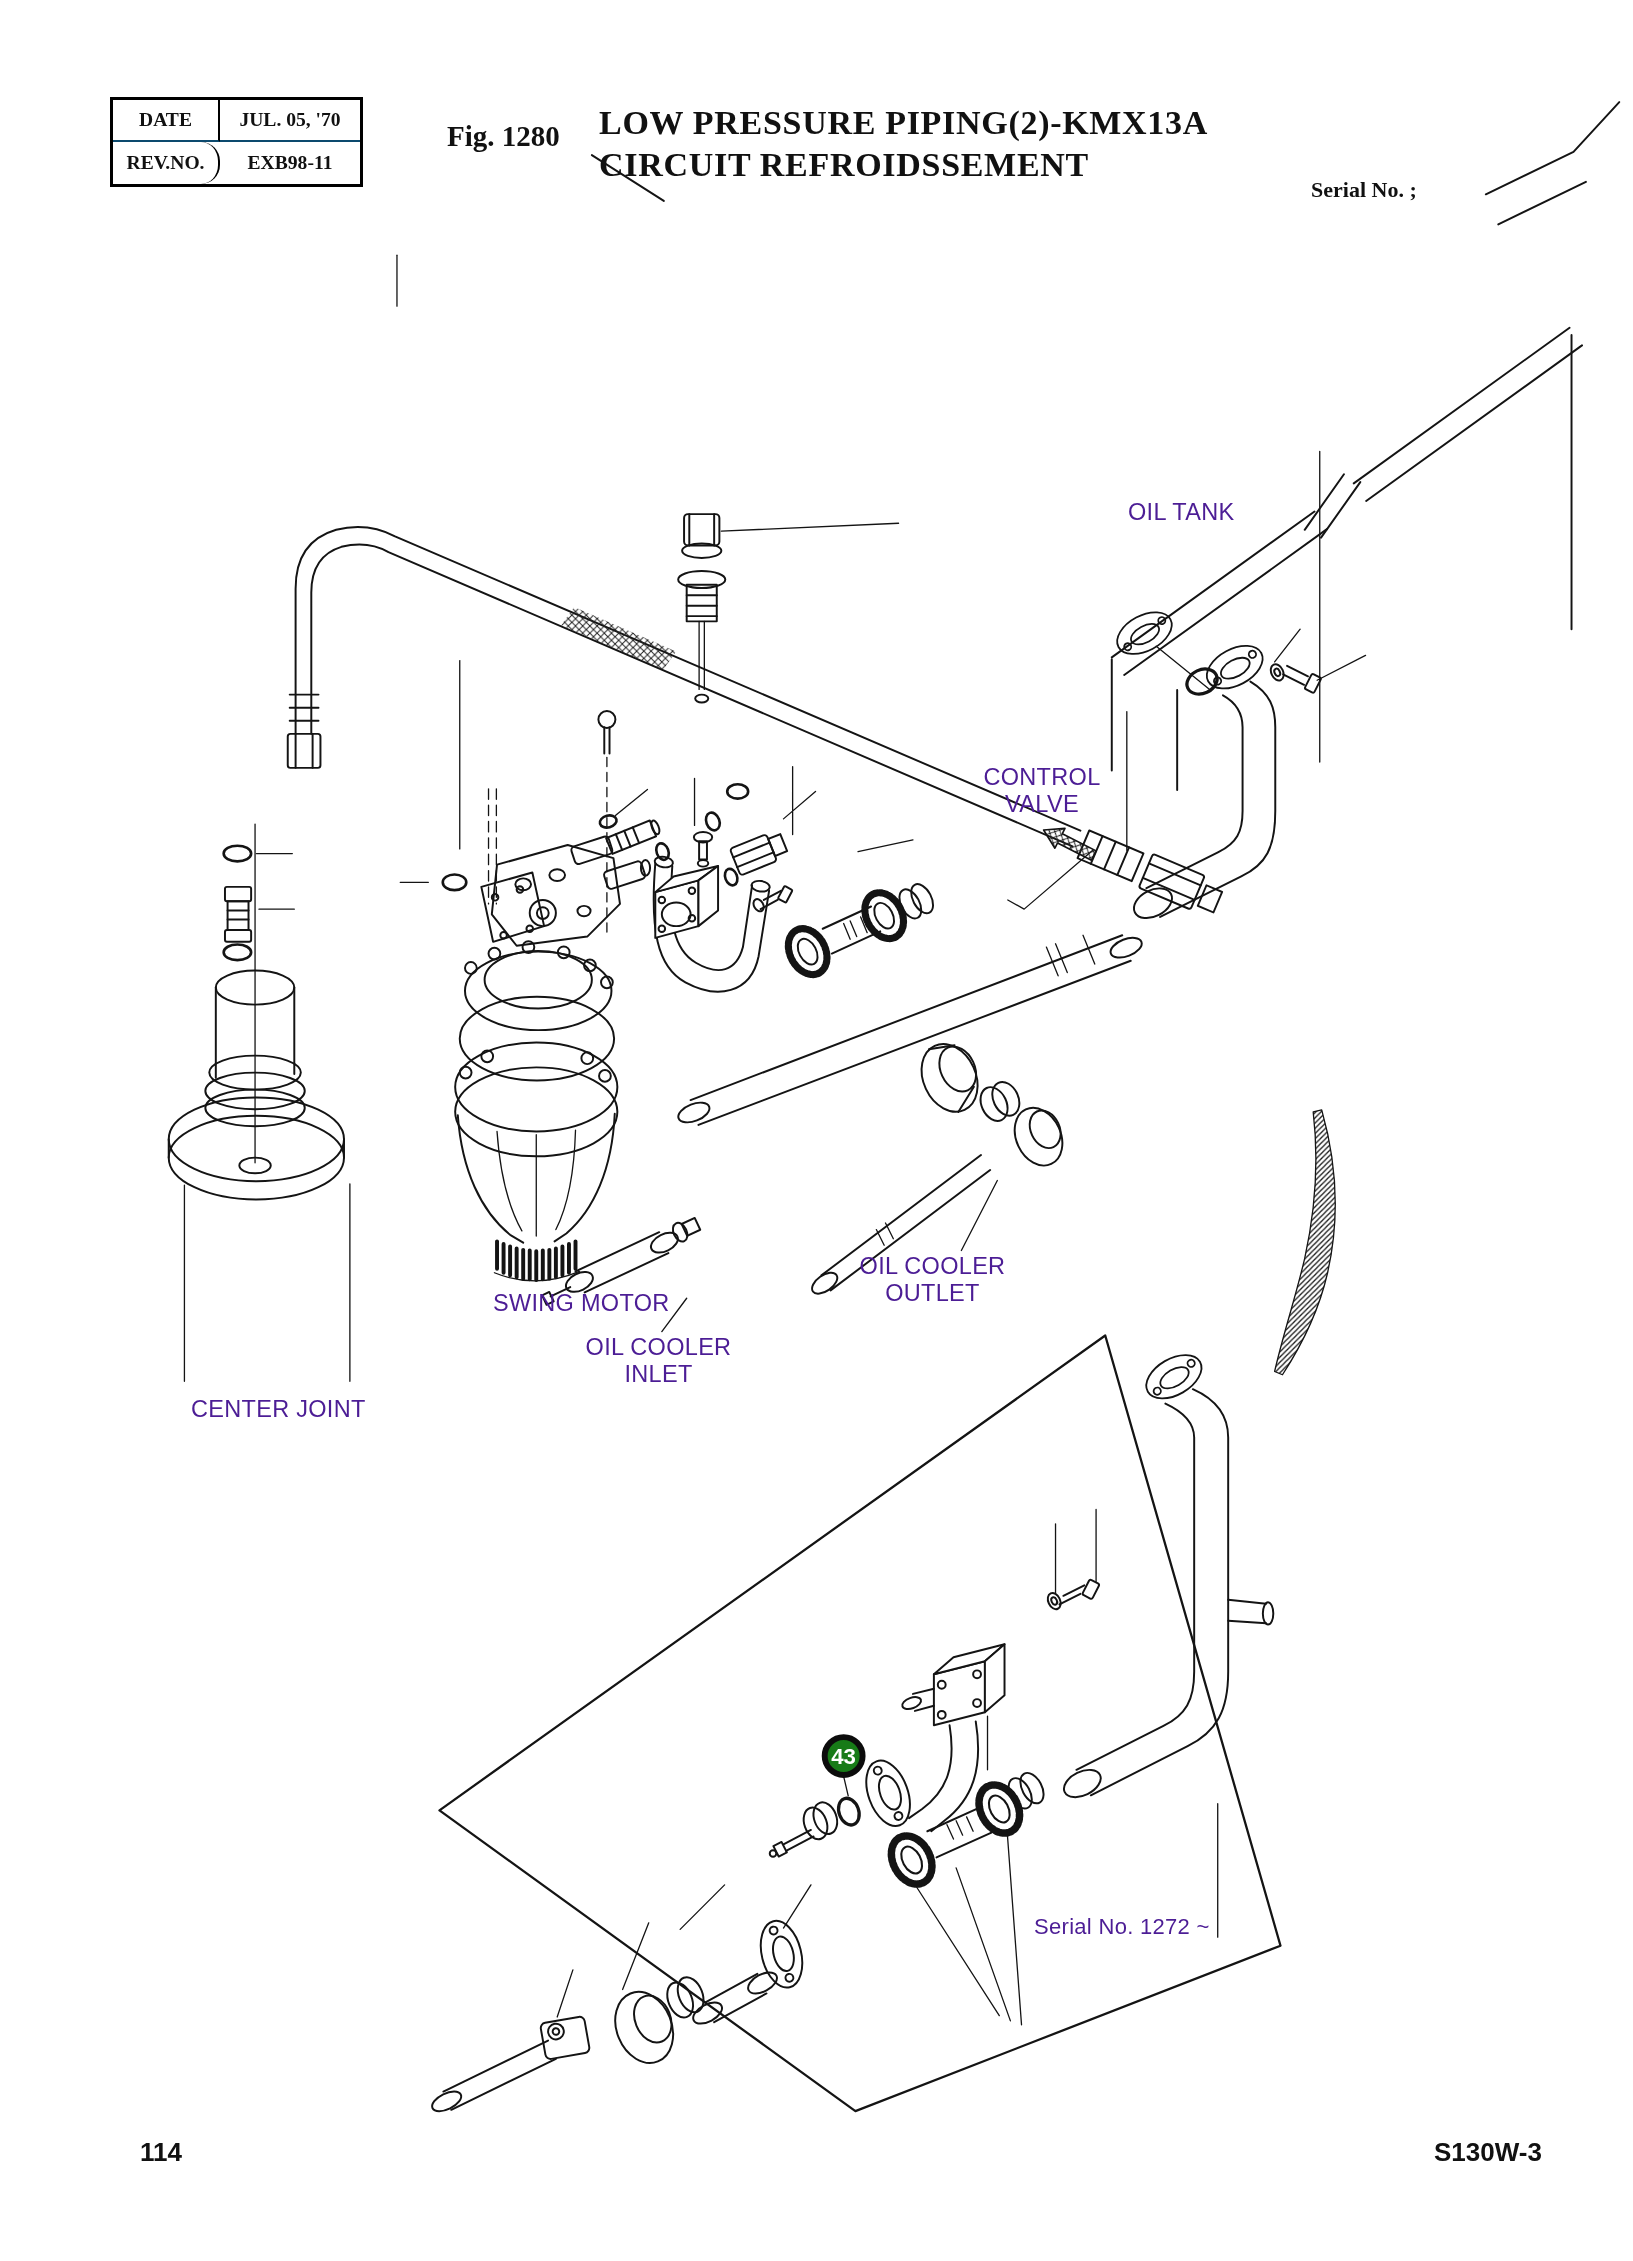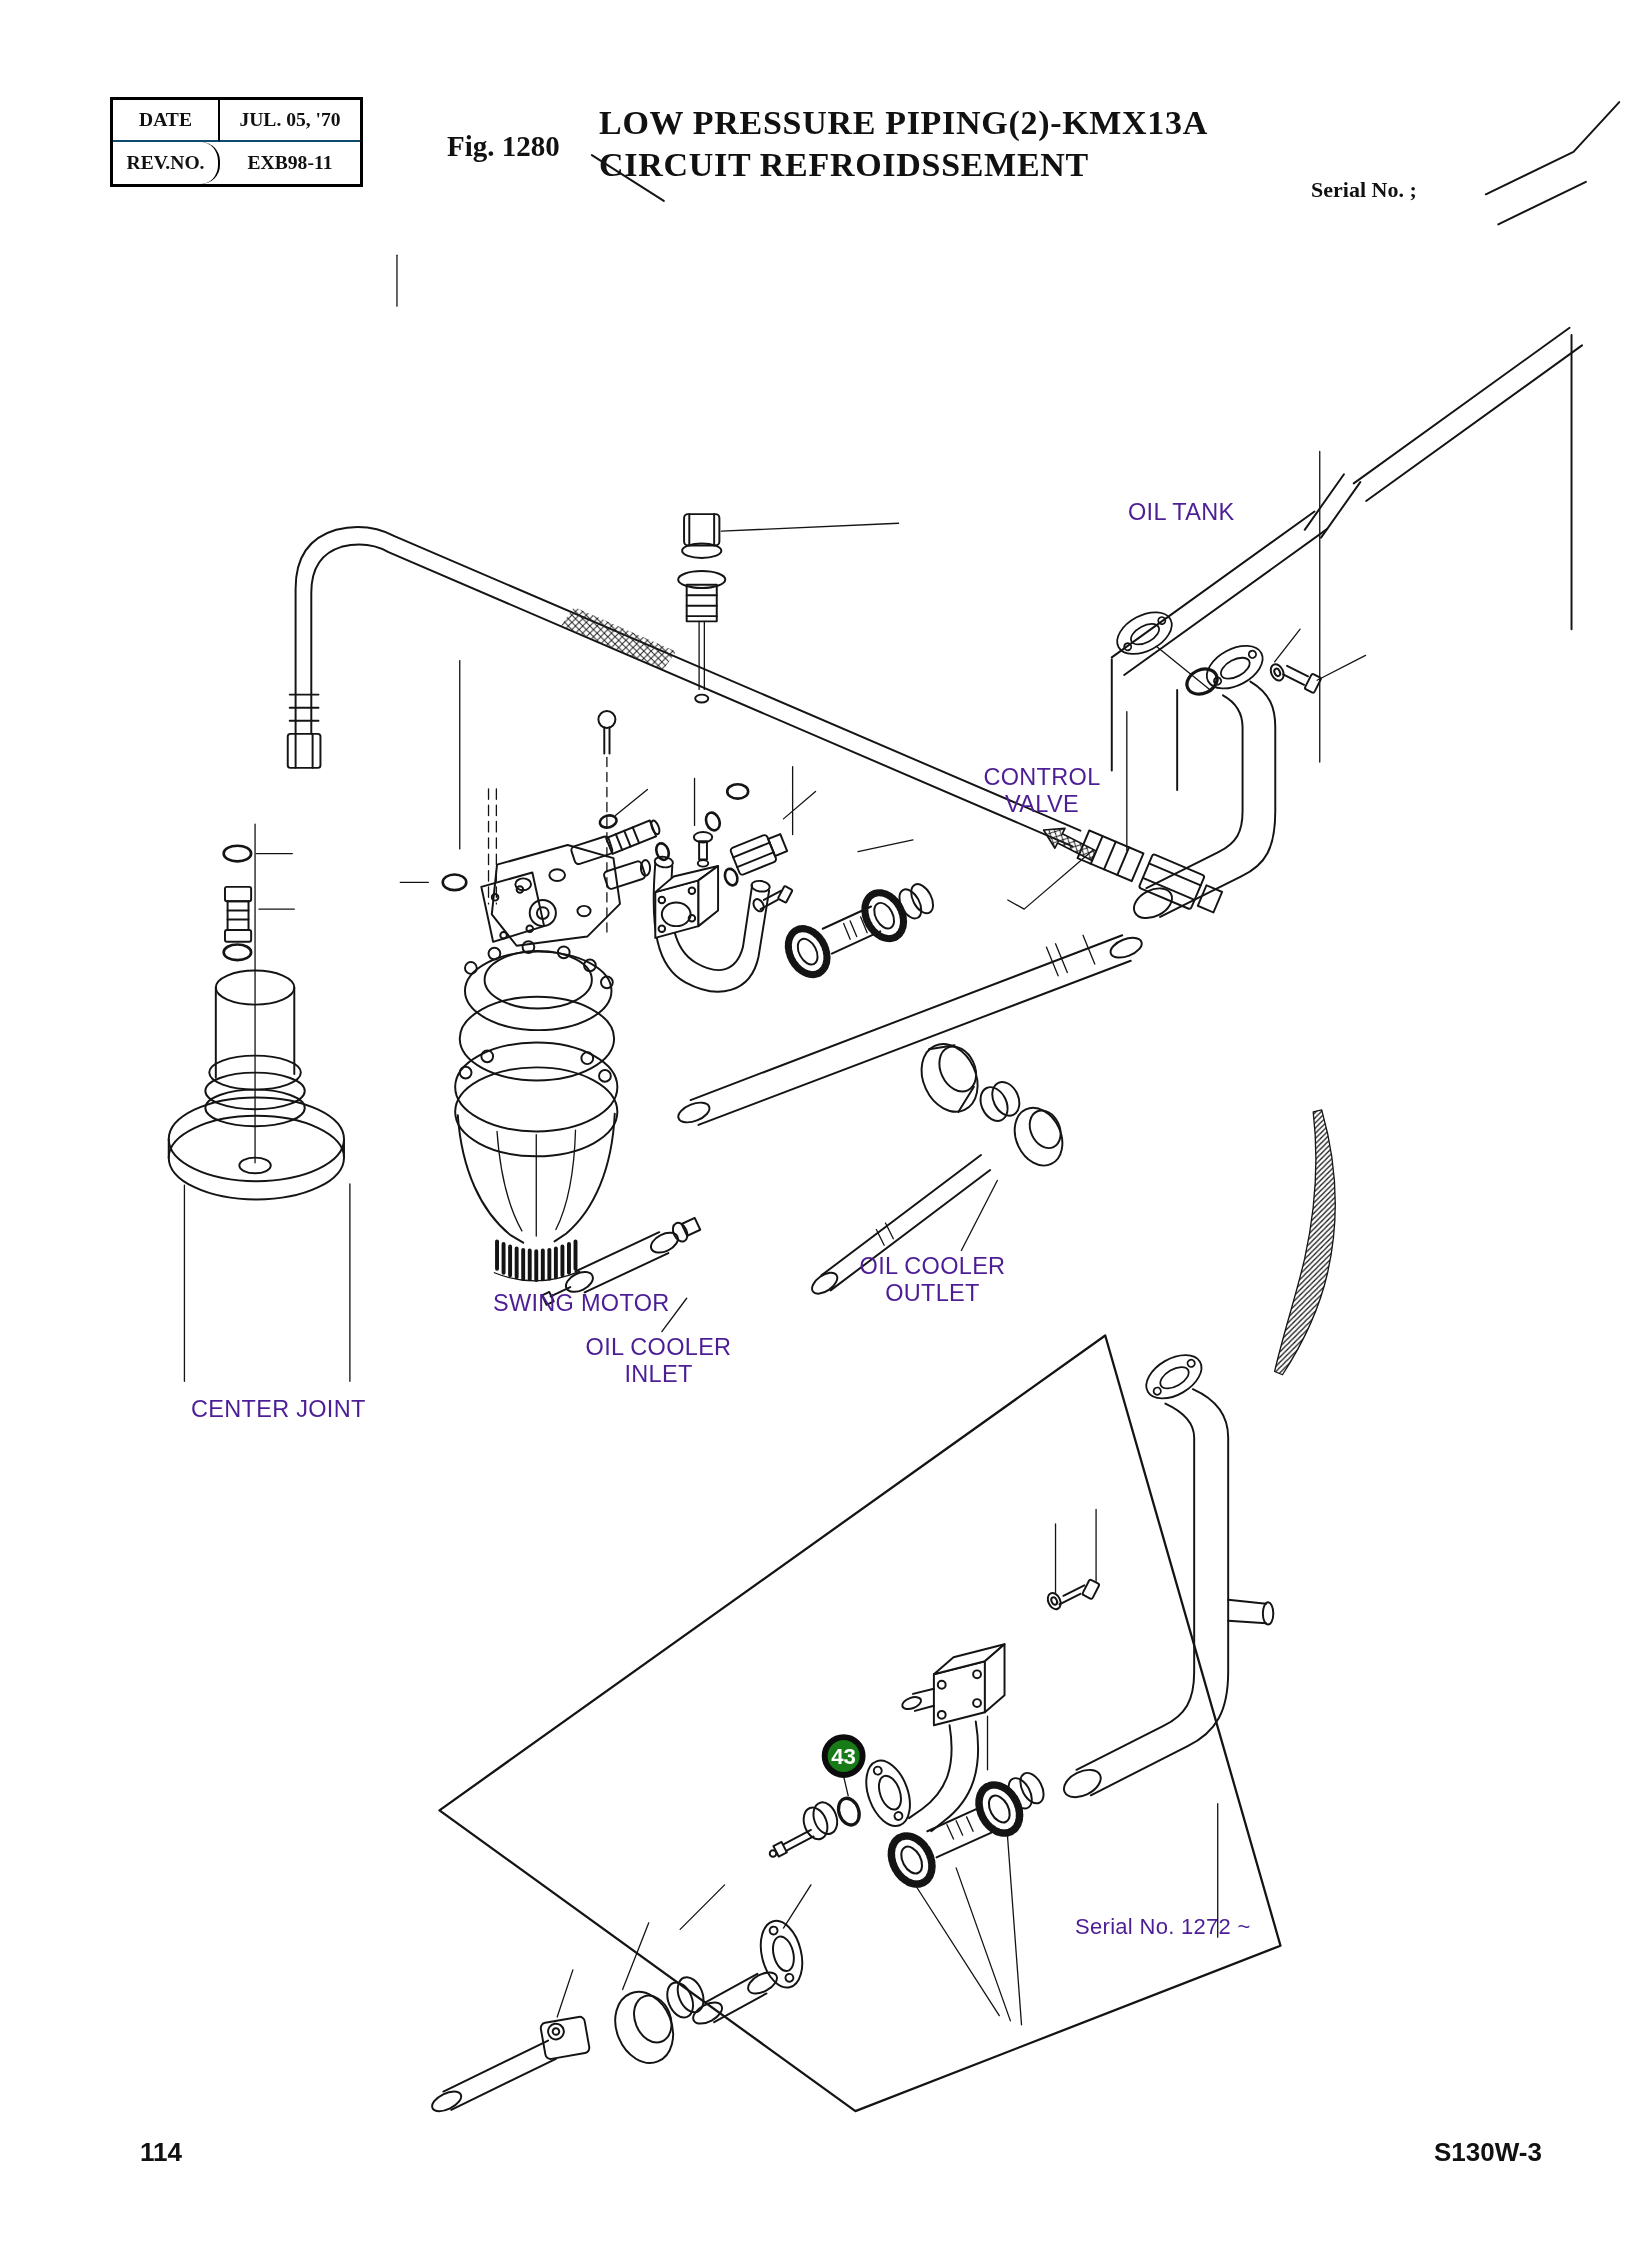--- a/index.html
+++ b/index.html
@@ -10,35 +10,35 @@
   
   .rev-table{position:absolute;left:110px;top:97px;width:253px;height:90px;
              border:3.3px solid #000;box-sizing:border-box;display:grid;
              grid-template-columns:107px 1fr;grid-template-rows:1fr 1fr;}
   .rev-cell{border-right:2px solid #000;border-bottom:2px solid #0c4a6e;
             display:flex;align-items:center;justify-content:center;
             font:bold 19.6px/1 "Liberation Serif",serif;white-space:nowrap;}
   .rev-cell:nth-child(2n){border-right:none;}
   .rev-cell:nth-child(3),.rev-cell:nth-child(4){border-bottom:none;border-radius:19px;}
 
-  .fig-no{position:absolute;left:447px;top:132px;font:bold 29px/1 "Liberation Serif",serif;}
+  .fig-no{position:absolute;left:447px;top:122px;font:bold 29px/1 "Liberation Serif",serif;}
   .title{position:absolute;left:599px;top:102px;font:bold 34px/42px "Liberation Serif",serif;letter-spacing:0.7px;white-space:nowrap;}
   .serial-note{position:absolute;left:1311px;top:179px;font:bold 22px/1 "Liberation Serif",serif;}
 
   
   .lbl{position:absolute;font:23.5px/27px "Liberation Sans",sans-serif;color:#4c1d95;
        white-space:pre-line;letter-spacing:0.3px;}
   .lbl.c{text-align:center;}
   .lbl-oil-tank{left:1128px;top:499px;}
   .lbl-control-valve{left:950px;top:764px;width:184px;}
   .lbl-swing-motor{left:493px;top:1290px;}
   .lbl-oil-cooler-outlet{left:854px;top:1253px;width:157px;}
   .lbl-oil-cooler-inlet{left:580px;top:1334px;width:157px;}
   .lbl-center-joint{left:191px;top:1396px;}
-  .lbl-inset-serial{left:1075px;top:1913px;font-size:22px;}
+  .lbl-inset-serial{left:1034px;top:1913px;font-size:22px;}
 
   .footer-num{position:absolute;left:116px;top:2139px;font:bold 26px/1 "Liberation Sans",sans-serif;margin-left:24px;}
   .footer-code{position:absolute;left:1434px;top:2139px;font:bold 26px/1 "Liberation Sans",sans-serif;}
 </style>
 </head>
 <body>
 
 <div class="page">
 
   <svg width="1633" height="2261" viewBox="0 0 2497 3457">

